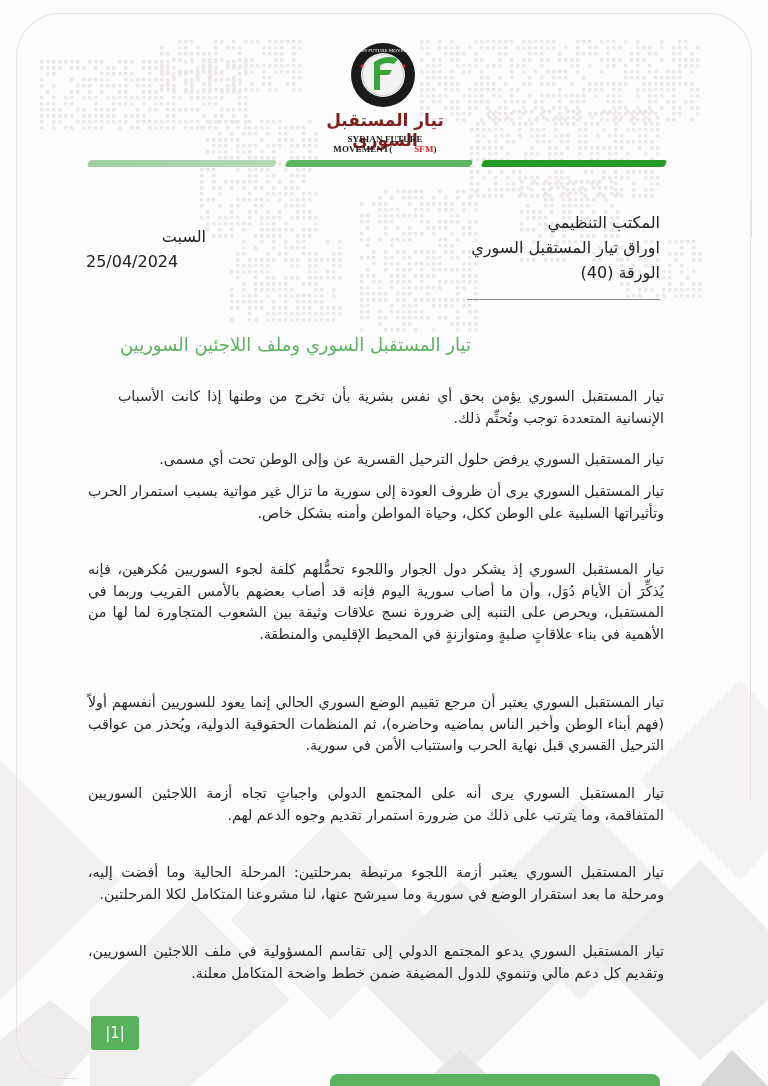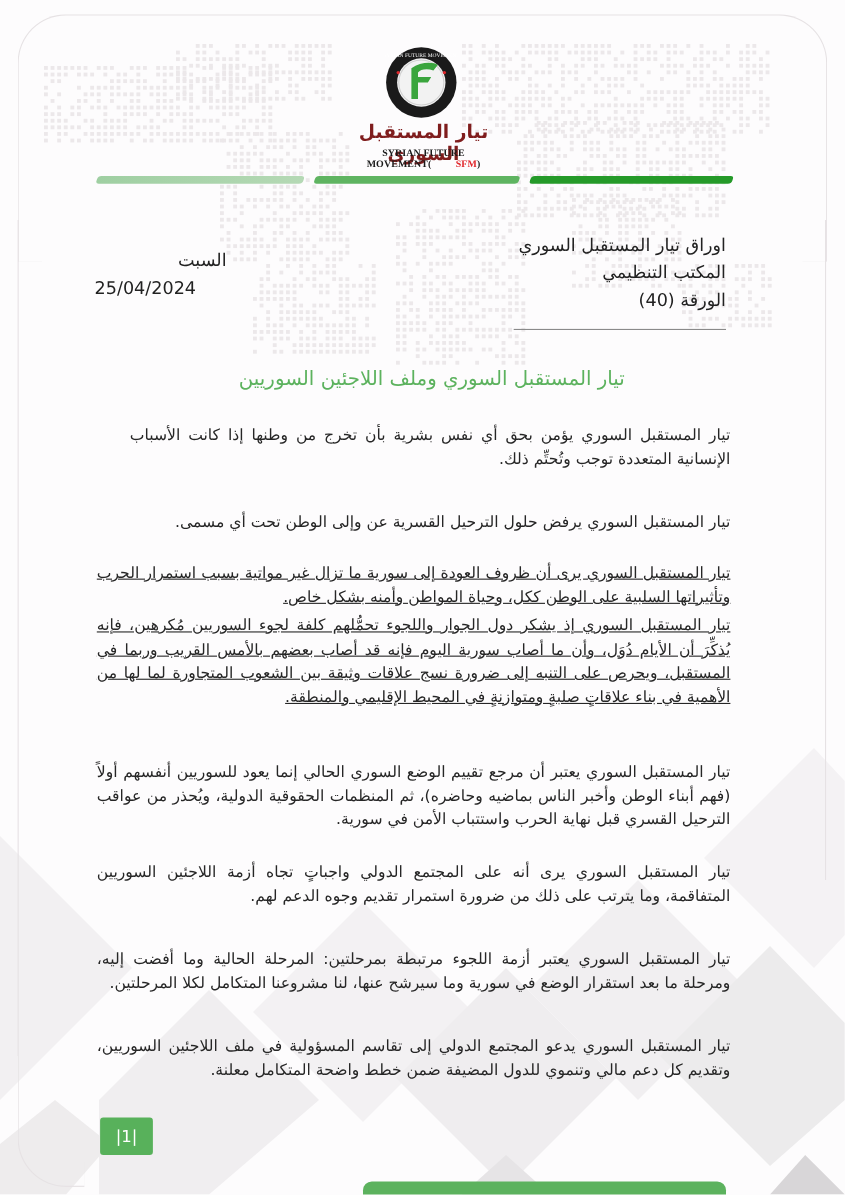--- a/index.html
+++ b/index.html
@@ -42,33 +42,33 @@
     font-size: 16px; line-height: 25px; color: #222;
   }
   .hdr-rule { position: absolute; left: 467px; top: 299px; width: 193px; height: 1px; background: #8a8a8a; }
   .hdr-left {
     position: absolute; left: 86px; top: 224px; width: 120px; 
     font-size: 16px; line-height: 25px; color: #222;
   }
   .hdr-left .day { direction: rtl; }
 
   .doc-title {
-    position: absolute; left: 120px; top: 334px; width: 448px; text-align: right; direction: rtl;
+    position: absolute; left: 120px; top: 334px; width: 448px; text-align: left; direction: rtl;
     font-size: 18px; color: #5cb25e; font-weight: normal;
   }
 
   .body { position: absolute; left: 88px; top: 386px; width: 576px; direction: rtl; }
   .para {
     font-size: 14.2px; line-height: 21.5px; color: #262626; text-align: justify;
     text-align-last: right; margin: 0;
   }
   .p1 { position: absolute; top: 0; margin-left: 30px; }
-  .p2 { position: absolute; top: 79px; margin-left: 21px; }
-  .p3 { position: absolute; top: 125px; text-decoration: underline; }
-  .p4 { position: absolute; top: 173px; text-decoration: underline; }
+  .p2 { position: absolute; top: 63px; margin-left: 21px; }
+  .p3 { position: absolute; top: 95px; }
+  .p4 { position: absolute; top: 173px; }
   .p5 { position: absolute; top: 306px; }
   .p6 { position: absolute; top: 397px; }
   .p7 { position: absolute; top: 476px; }
   .p8 { position: absolute; top: 555px; }
 
   .page-num {
     position: absolute; left: 91px; top: 1016px; width: 48px; height: 34px;
     background: #58b15b; border-radius: 3px; color: #fff; font-size: 15px;
     display: flex; align-items: center; justify-content: center; z-index: 3;
   }
@@ -2134,22 +2134,22 @@
     <text x="33" y="10" font-size="5" fill="#ffffff" text-anchor="middle" font-family="Liberation Serif, serif">SYRIAN FUTURE MOVEMENT</text>
   </svg>
   <div class="brand-ar">تيار المستقبل السوري</div>
   <div class="brand-en"><span>SYRIAN FUTURE MOVEMENT(</span><span class="sfm">SFM</span><span>)</span></div>
 
   <div class="bar bar1"></div>
   <div class="bar bar2"></div>
   <div class="bar bar3"></div>
 
   <div class="hdr-right">
+    <div>المكتب التنظيمي</div>
     <div>اوراق تيار المستقبل السوري</div>
-    <div>المكتب التنظيمي</div>
     <div>الورقة (40)</div>
   </div>
   <div class="hdr-rule"></div>
   <div class="hdr-left">
     <div class="day">السبت</div>
     <div>25/04/2024</div>
   </div>
 
   <div class="doc-title">تيار المستقبل السوري وملف اللاجئين السوريين</div>
 

